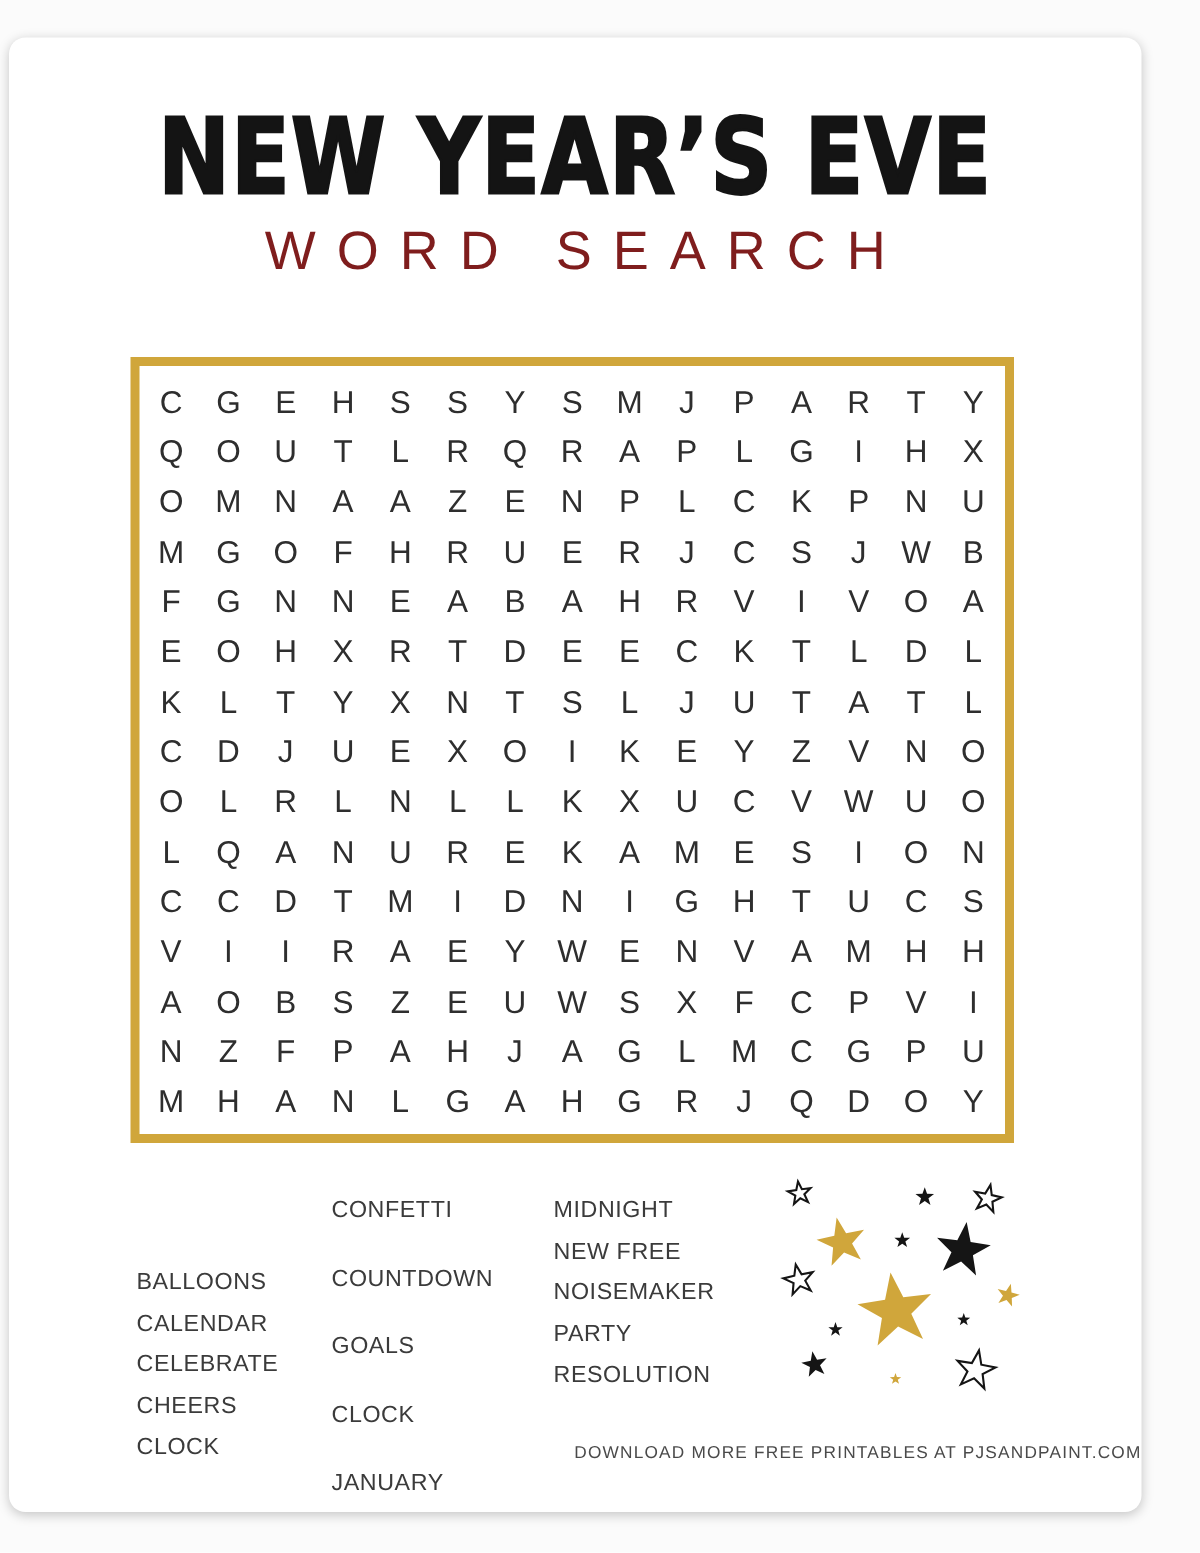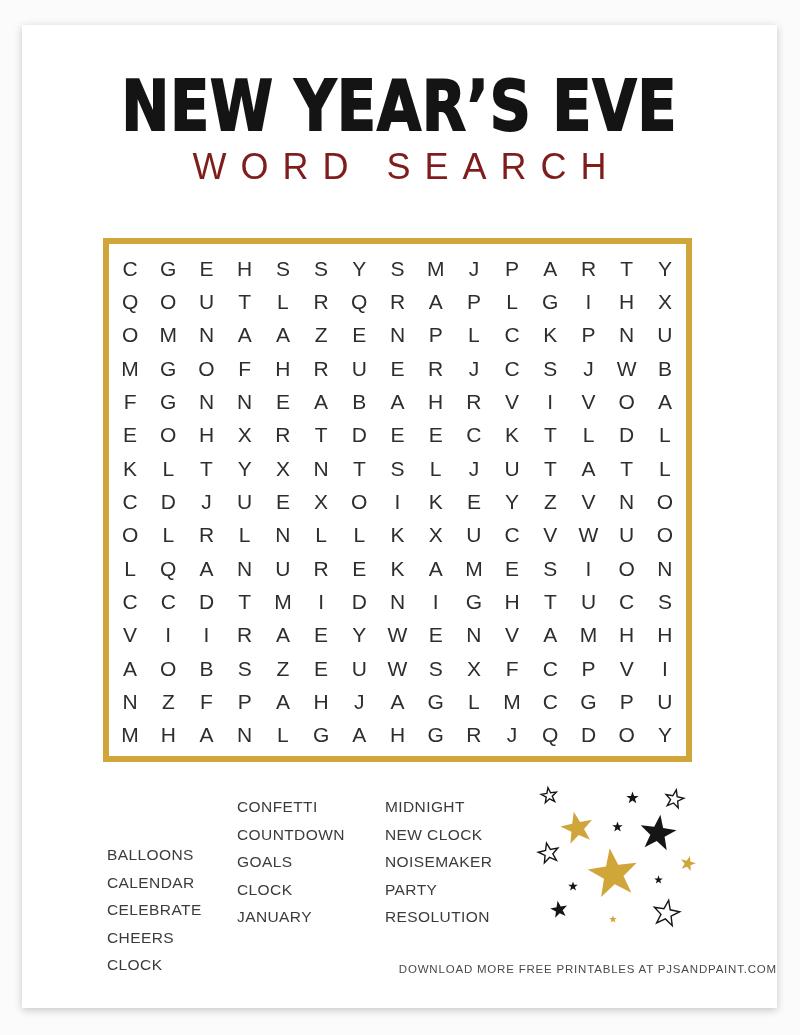--- a/index.html
+++ b/index.html
@@ -3,23 +3,24 @@
 <meta charset="utf-8">
 <style>
   html,body{margin:0;padding:0;}
   body{
     width:800px;height:1035px;position:relative;
     background:#fbfbfb;
     font-family:"Liberation Sans","DejaVu Sans",sans-serif;
     overflow:hidden;
   }
   .page{
-    position:absolute;left:22px;top:25px;width:755px;height:983px;
+    position:absolute;left:6px;top:25px;width:755px;height:983px;
     background:#ffffff;
     box-shadow:0 2px 8px rgba(0,0,0,0.22);
+    border-radius:11px;
   }
   .title{
     position:absolute;top:40px;left:0;right:0;margin:0;
     text-align:center;
     font-family:"DejaVu Sans","Liberation Sans",sans-serif;
     font-weight:bold;
     font-size:57px;
     letter-spacing:1px;
     color:#141414;
     -webkit-text-stroke:1.6px #141414;
@@ -58,21 +59,21 @@
     font-size:21px;
     color:#2e2e2e;
     font-family:"Liberation Sans",sans-serif;
   }
   .words{
     position:absolute;left:85px;top:768px;
     display:flex;
   }
   .word-col{display:flex;flex-direction:column;}
   .word-col.col0{width:130px;margin-top:48px;}
-  .word-col.col1{width:148px;}
+  .word-col.col1{width:148px;gap:18px;}
   .word{
     font-size:15.5px;
     line-height:27.5px;
     letter-spacing:0.4px;
     color:#3b3b3b;
     white-space:nowrap;
   }
   .stars-layer{position:absolute;left:0;top:0;width:100%;height:100%;pointer-events:none;}
   .star{position:absolute;overflow:visible;}
   .footer{
@@ -333,21 +334,21 @@
       </div>
       <div class="word-col col1">
         <div class="word">CONFETTI</div>
         <div class="word">COUNTDOWN</div>
         <div class="word">GOALS</div>
         <div class="word">CLOCK</div>
         <div class="word">JANUARY</div>
       </div>
       <div class="word-col col2">
         <div class="word">MIDNIGHT</div>
-        <div class="word">NEW CLOCK</div>
+        <div class="word">NEW FREE</div>
         <div class="word">NOISEMAKER</div>
         <div class="word">PARTY</div>
         <div class="word">RESOLUTION</div>
       </div>
     </div>
 
   <div class="stars-layer" id="stars">
       <svg viewBox="0 0 100 100" class="star" style="left: 519px; top: 762px; width: 16px; height: 16px; transform: rotate(-8deg);">
         <polygon points="50,4 61.8,37.8 97.6,38.6 69,60.2 79.4,94.4 50,74 20.6,94.4 31,60.2 2.4,38.6 38.2,37.8" fill="#ffffff" stroke="#151515" stroke-width="1.4" vector-effect="non-scaling-stroke"></polygon>
       </svg>

